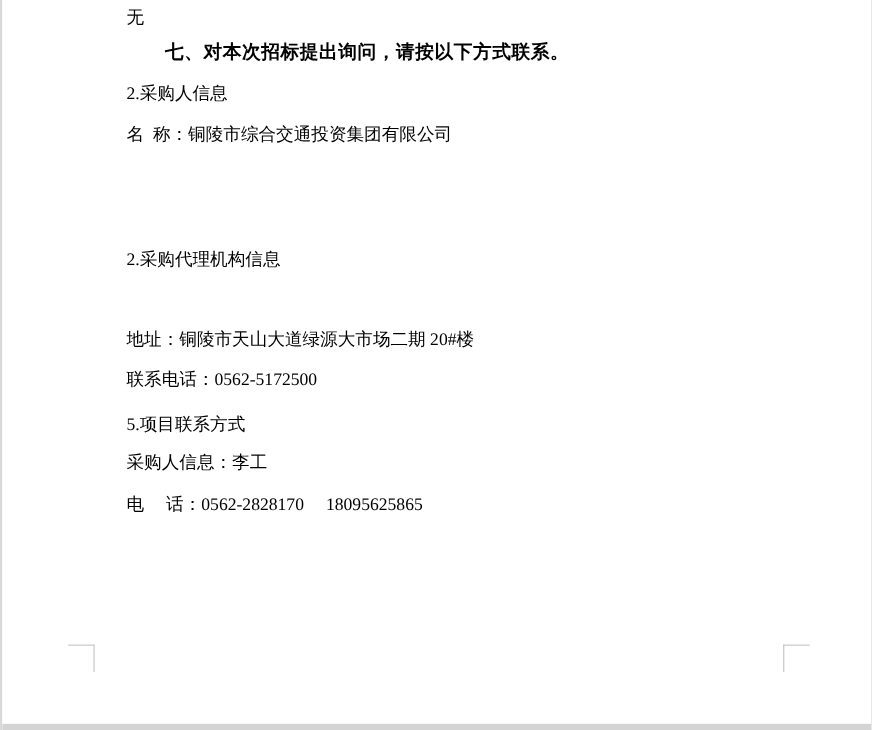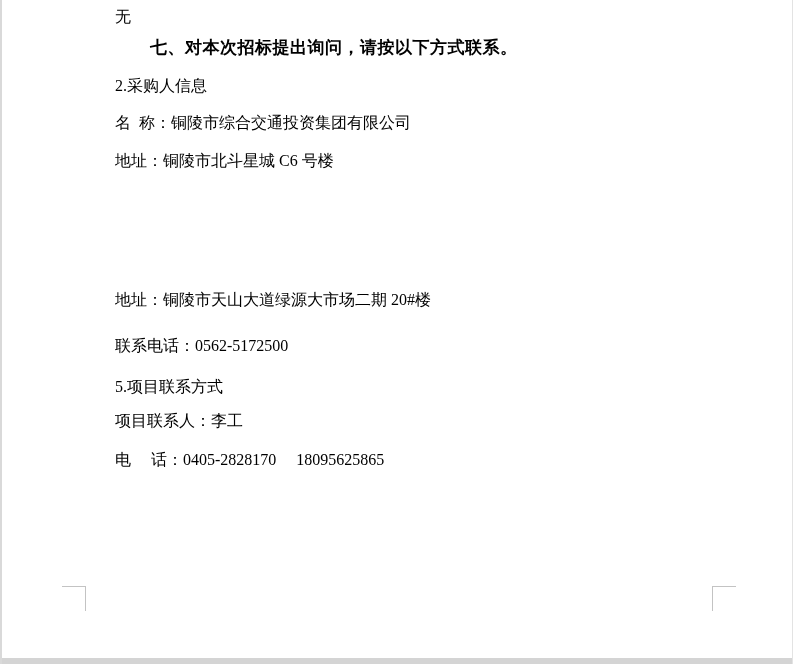--- a/index.html
+++ b/index.html
@@ -63,24 +63,24 @@
 </style>
 </head>
 <body>
 
 <div class="page">
 
   <div class="line" style="top:7px">无</div>
   <div class="line heading" style="top:37px">七、对本次招标提出询问，请按以下方式联系。</div>
   <div class="line" style="top:76px">2.采购人信息</div>
   <div class="line" style="top:113px">名  称：铜陵市综合交通投资集团有限公司</div>
-  <div class="line" style="top:151px">地址：铜陵市北斗星城 C6 号楼</div>
-  <div class="line" style="top:290px">地址：铜陵市天山大道绿源大市场二期 20#楼</div>
+  <div class="line" style="top:227px">2.采购代理机构信息</div>
+  <div class="line" style="top:300px">地址：铜陵市天山大道绿源大市场二期 20#楼</div>
   <div class="line" style="top:336px">联系电话：0562-5172500</div>
   <div class="line" style="top:377px">5.项目联系方式</div>
-  <div class="line" style="top:411px">项目联系人：李工</div>
-  <div class="line" style="top:450px">电　 话：0405-2828170　 18095625865</div>
+  <div class="line" style="top:411px">采购人信息：李工</div>
+  <div class="line" style="top:450px">电　 话：0562-2828170　 18095625865</div>
 
   <div class="crop-mark left"></div>
   <div class="crop-mark right"></div>
 
   <div class="bottom-gap"></div>
 </div>
 
 </body></html>

